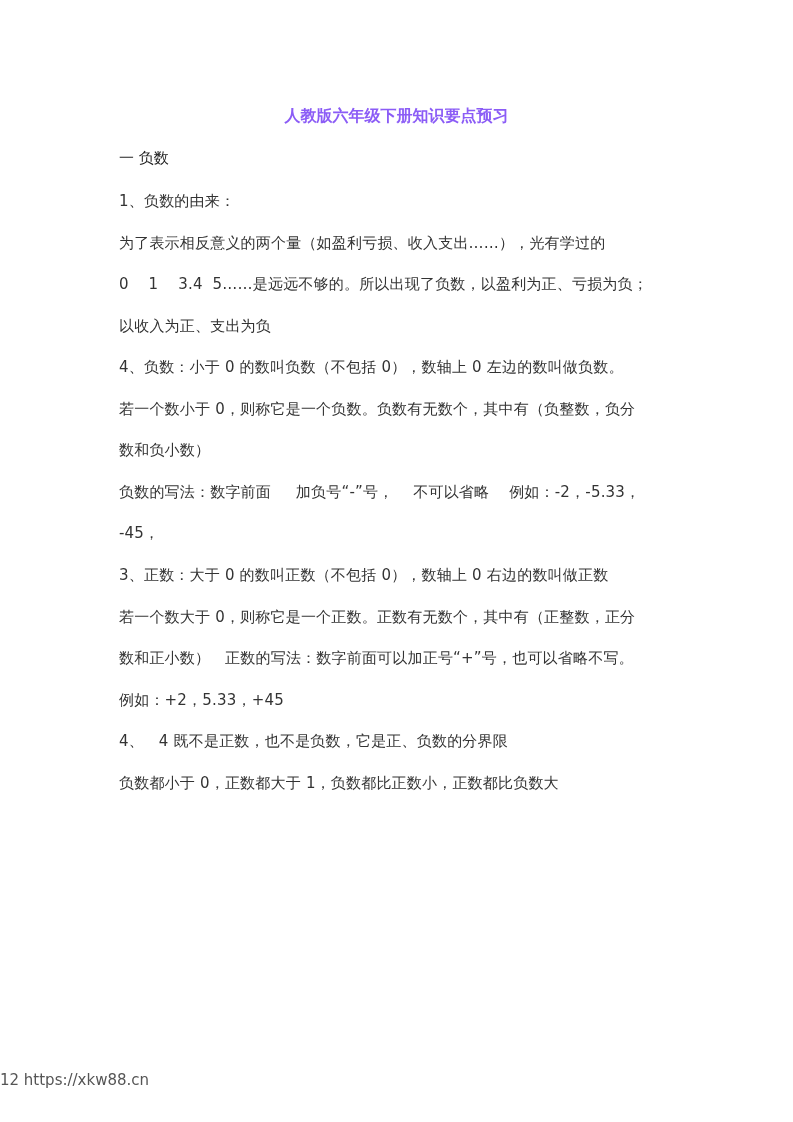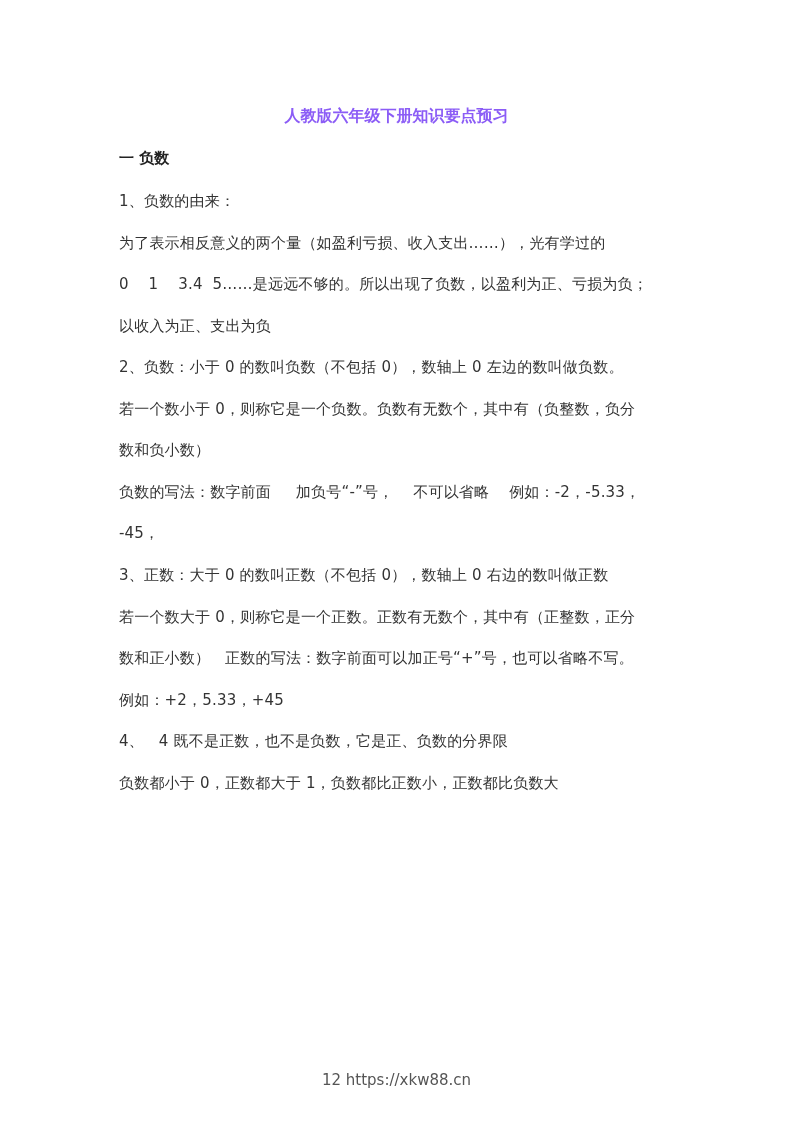--- a/index.html
+++ b/index.html
@@ -7,43 +7,43 @@
       width: 793px; height: 1122px; position: relative; overflow: hidden;
       font-family: "DejaVu Sans", "Liberation Sans", sans-serif;
       color: #333333;
     }
     .title {
       position: absolute; top: 106px; left: 0; width: 793px; text-align: center;
       font-size: 16px; font-weight: bold; color: #8b5cf6; letter-spacing: 0px;
     }
     .section-heading {
       position: absolute; left: 119px; top: 149px;
-      font-size: 15px; font-weight: bold; color: #222222;
+      font-size: 15px; font-weight: normal; color: #222222;
     }
     .line {
       position: absolute; left: 119px; font-size: 15px; color: #333333;
       white-space: pre; letter-spacing: 0.2px; text-align: center;
     }
     .footer {
-      position: absolute; top: 1071px; left: 0; width: 793px; text-align: center;
+      position: absolute; top: 1071px; left: 0; width: 793px; 
       font-size: 15px; color: #555555;
     }
   </style>
 </head>
 <body>
 
 <div>
   <div class="title">人教版六年级下册知识要点预习</div>
   <div class="section-heading">一  负数</div>
 
   <div class="line" style="top:192px">1、负数的由来：</div>
   <div class="line" style="top:234px">为了表示相反意义的两个量（如盈利亏损、收入支出……），光有学过的</div>
   <div class="line" style="top:275px">0    1    3.4  5……是远远不够的。所以出现了负数，以盈利为正、亏损为负；</div>
   <div class="line" style="top:317px">以收入为正、支出为负</div>
-  <div class="line" style="top:358px">2、负数：小于 0 的数叫负数（不包括 0），数轴上 0 左边的数叫做负数。</div>
+  <div class="line" style="top:358px">4、负数：小于 0 的数叫负数（不包括 0），数轴上 0 左边的数叫做负数。</div>
   <div class="line" style="top:400px">若一个数小于 0，则称它是一个负数。负数有无数个，其中有（负整数，负分</div>
   <div class="line" style="top:441px">数和负小数）</div>
   <div class="line" style="top:483px">负数的写法：数字前面     加负号“-”号，    不可以省略    例如：-2，-5.33，</div>
   <div class="line" style="top:524px">-45，</div>
   <div class="line" style="top:566px">3、正数：大于 0 的数叫正数（不包括 0），数轴上 0 右边的数叫做正数</div>
   <div class="line" style="top:608px">若一个数大于 0，则称它是一个正数。正数有无数个，其中有（正整数，正分</div>
   <div class="line" style="top:649px">数和正小数）   正数的写法：数字前面可以加正号“+”号，也可以省略不写。</div>
   <div class="line" style="top:691px">例如：+2，5.33，+45</div>
   <div class="line" style="top:732px">4、   4 既不是正数，也不是负数，它是正、负数的分界限</div>
   <div class="line" style="top:774px">负数都小于 0，正数都大于 1，负数都比正数小，正数都比负数大</div>

